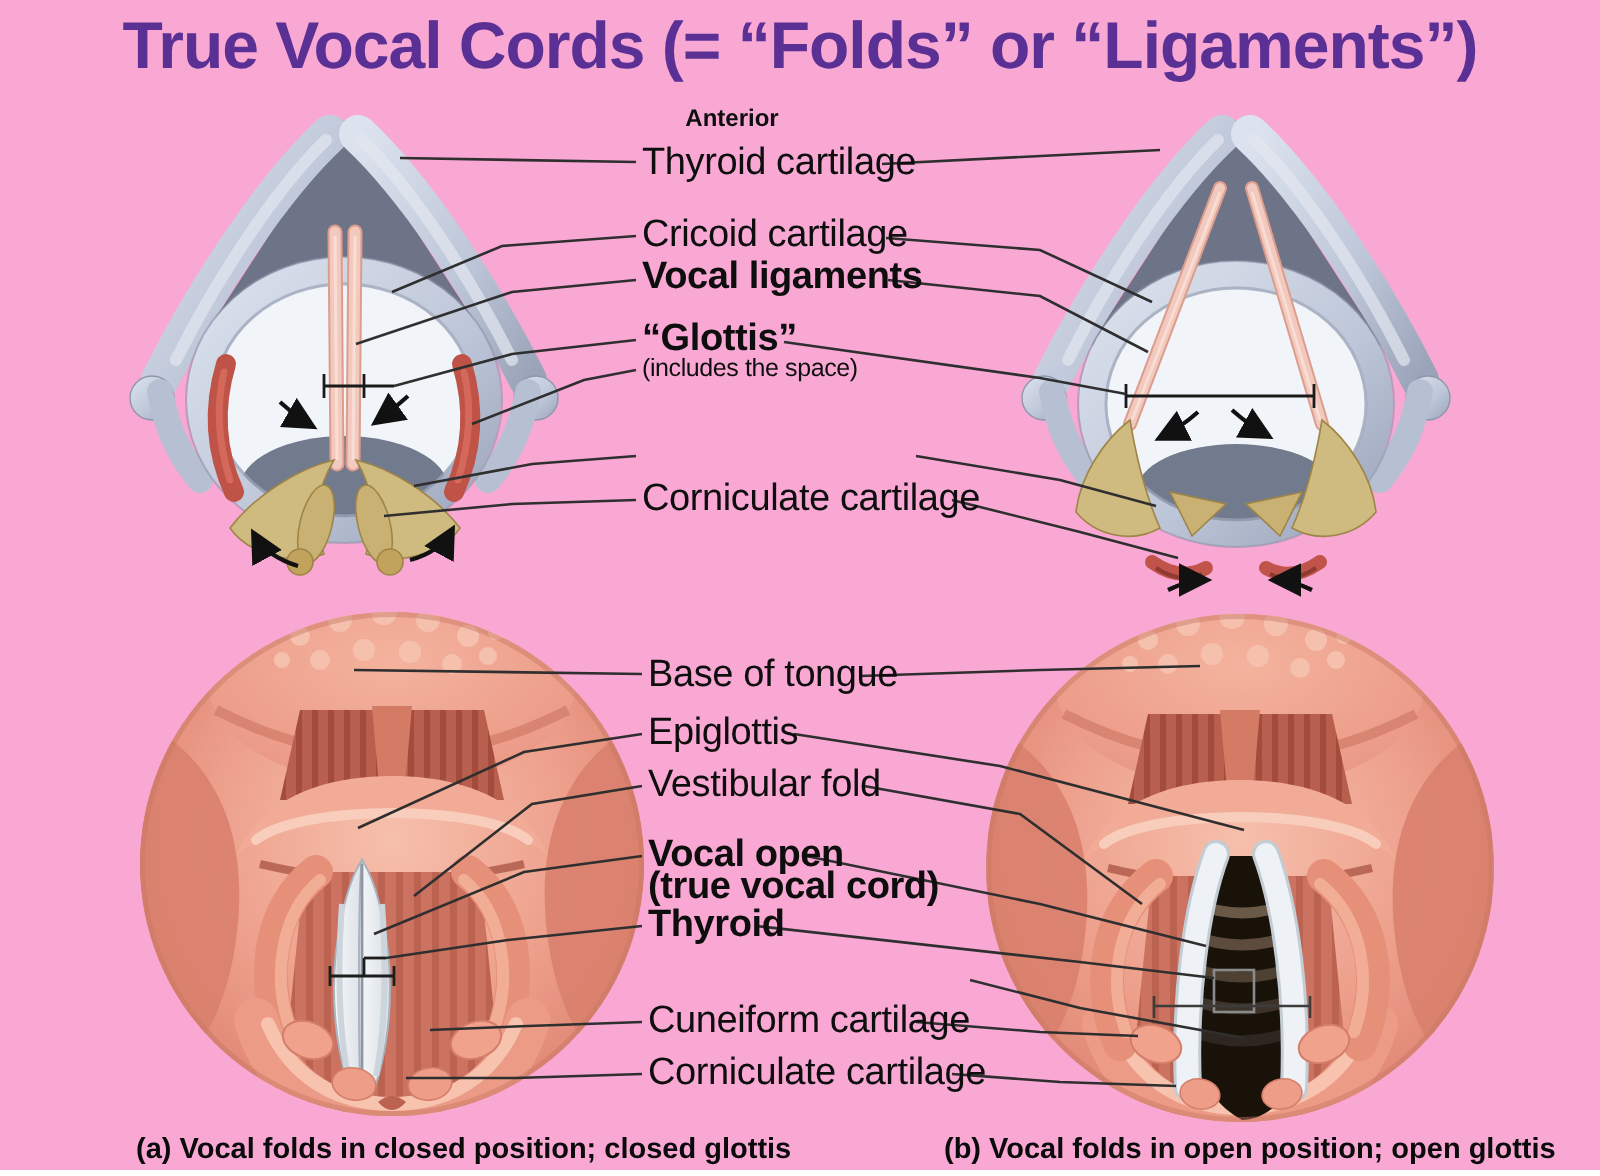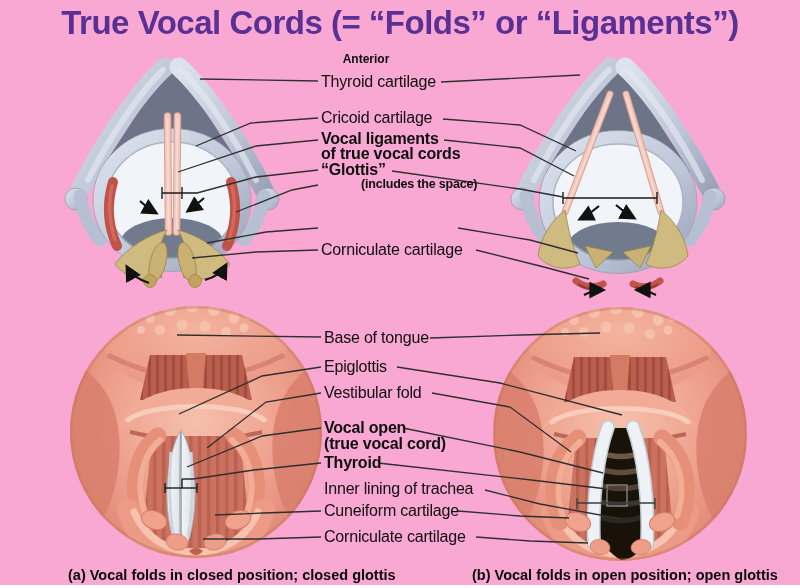--- a/index.html
+++ b/index.html
@@ -3,24 +3,24 @@
 <meta charset="utf-8">
 <style>
   html,body{margin:0;padding:0;background:#ffffff;}
   .figure{position:relative;width:800px;height:585px;background:#f9a8d4;overflow:hidden;
           font-family:"Liberation Sans",sans-serif;}
   .artwork{position:absolute;left:0;top:0;}
   .title{position:absolute;top:4px;left:0;width:100%;text-align:center;
          font-weight:700;font-size:33px;letter-spacing:-0.5px;color:#5b3094;white-space:nowrap;}
   .anterior{position:absolute;left:318px;top:59px;width:96px;transform:translateY(-50%);
             text-align:center;font-weight:700;font-size:12px;color:#0e0e0e;}
-  .lbl{position:absolute;transform:translateY(-50%);font-size:16px;color:#0e0e0e;
+  .lbl{position:absolute;transform:translateY(-50%);font-size:19px;color:#0e0e0e;
        white-space:nowrap;letter-spacing:-0.2px;}
   .lbl.b{font-weight:700;}
-  .lbl.sm{font-size:12.5px;font-weight:700;margin-left:40px;}
+  .lbl.sm{font-size:12.5px;font-weight:400;}
   .cap{position:absolute;top:567px;font-weight:700;font-size:14.5px;color:#0b0b0b;white-space:nowrap;margin-left:40px;}
 </style>
 </head>
 <body>
 
 <div class="figure">
 
 <svg class="artwork" width="800" height="588" viewBox="0 0 800 588" xmlns="http://www.w3.org/2000/svg" xmlns:xlink="http://www.w3.org/1999/xlink">
   <defs>
     <linearGradient id="cartL" x1="0" y1="0" x2="1" y2="1">
@@ -298,31 +298,29 @@
     <polyline points="476,537 530,541 588,543"></polyline>
   </g>
 </svg>
 
 <div class="title">True Vocal Cords (= “Folds” or “Ligaments”)</div>
 <div class="anterior">Anterior</div>
 
 <div class="lbl" style="left:321px;top:82px">Thyroid cartilage</div>
 <div class="lbl" style="left:321px;top:118px">Cricoid cartilage</div>
 <div class="lbl b" style="left:321px;top:139px">Vocal ligaments</div>
-<div class="lbl b" style="left:321px;top:154px">of true vocal cords</div>
 <div class="lbl b" style="left:321px;top:170px">“Glottis”</div>
 <div class="lbl sm" style="left:321px;top:184px">(includes the space)</div>
 <div class="lbl" style="left:321px;top:250px">Corniculate cartilage</div>
 
 <div class="lbl" style="left:324px;top:338px">Base of tongue</div>
 <div class="lbl" style="left:324px;top:367px">Epiglottis</div>
 <div class="lbl" style="left:324px;top:393px">Vestibular fold</div>
 <div class="lbl b" style="left:324px;top:428px">Vocal open</div>
 <div class="lbl b" style="left:324px;top:444px">(true vocal cord)</div>
 <div class="lbl b" style="left:324px;top:463px">Thyroid</div>
-<div class="lbl" style="left:324px;top:489px">Inner lining of trachea</div>
 <div class="lbl" style="left:324px;top:511px">Cuneiform cartilage</div>
 <div class="lbl" style="left:324px;top:537px">Corniculate cartilage</div>
 
 <div class="cap" style="left:28px">(a) Vocal folds in closed position; closed glottis</div>
 <div class="cap" style="left:432px">(b) Vocal folds in open position; open glottis</div>
 
 </div>
 
 </body></html>

